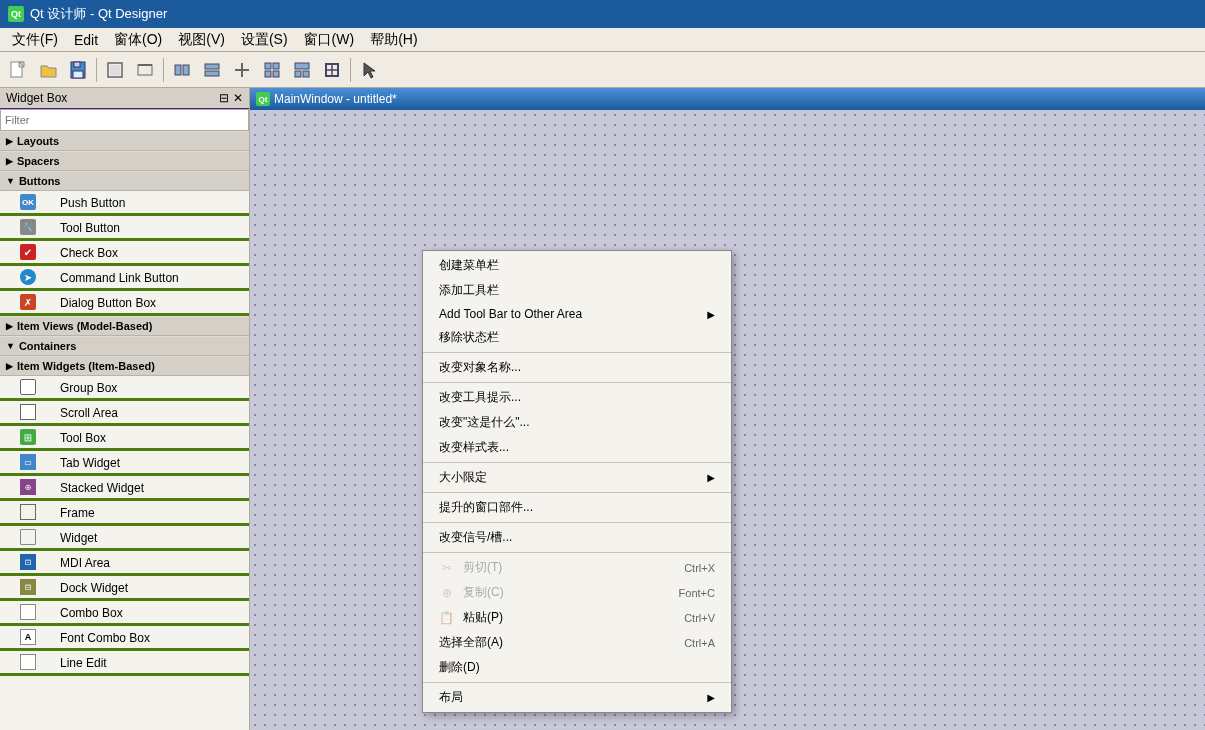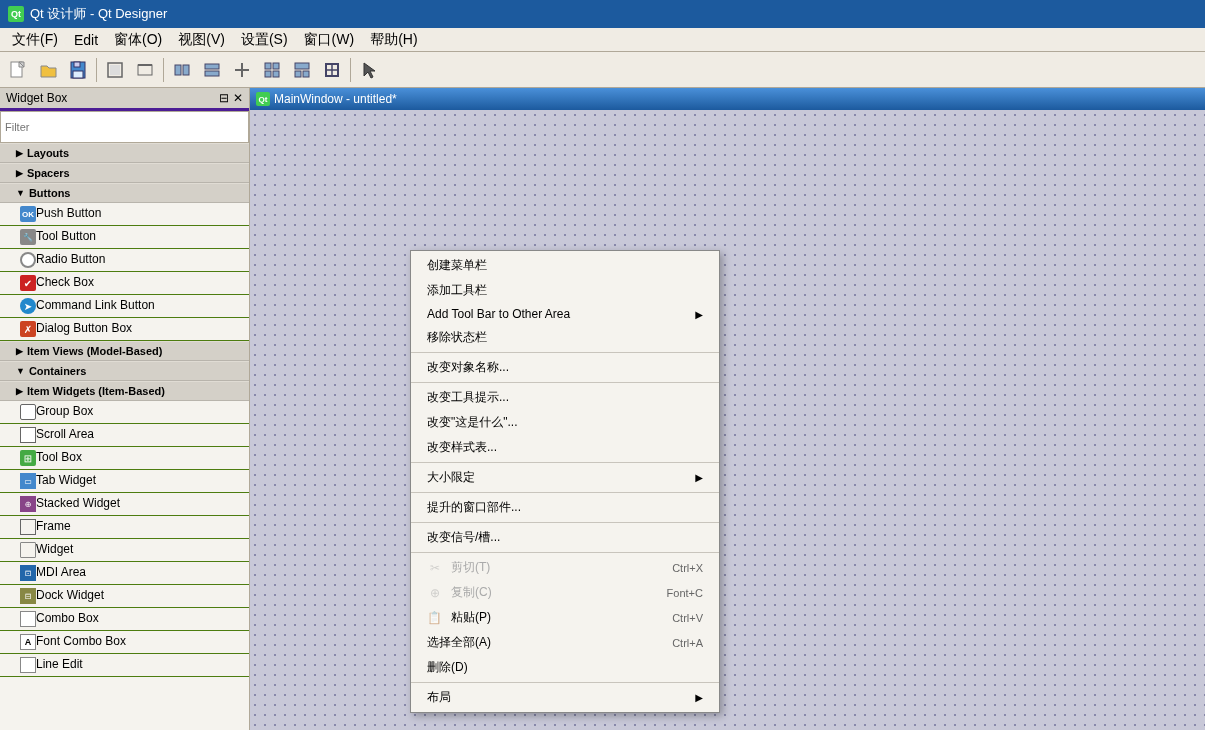--- a/index.html
+++ b/index.html
@@ -74,59 +74,59 @@
       display: flex;
       flex-direction: column;
       overflow: hidden;
     }
     #widget-box-header {
       background: #d4d0c8;
       padding: 3px 6px;
       display: flex;
       align-items: center;
       justify-content: space-between;
-      border-bottom: 3px solid #4c1d95;
+      border-bottom: 1px solid #4c1d95;
       font-size: 12px;
     }
     #widget-box-header .header-btns { display: flex; gap: 4px; }
     #widget-box-header .header-btn { cursor: pointer; font-size: 12px; }
     #filter-input {
       width: 100%;
-      height: 32px;
+      height: 22px;
       border: 1px solid #b0a898;
       padding: 2px 4px;
       font-size: 11px;
       background: white;
     }
     #widget-list {
       overflow-y: auto;
       flex: 1;
     }
     .category-header {
       background: #d4d0c8;
-      padding: 3px 16px;
+      padding: 3px 6px;
       font-size: 11px;
       font-weight: bold;
       display: flex;
       align-items: center;
       cursor: pointer;
       border-bottom: 1px solid #b8b4ac;
       border-top: 1px solid #e0dcd4;
     }
     .category-header .arrow { margin-right: 4px; font-size: 9px; }
     .category-collapsed .arrow::before { content: "▶"; }
     .category-expanded .arrow::before { content: "▼"; }
     .widget-item {
       padding: 3px 8px 3px 20px;
       display: flex;
-      align-items: flex-start;
-      gap: 0;
+      align-items: flex-end;
+      gap: 24px;
       cursor: pointer;
       font-size: 12px;
-      border-bottom: 1px solid #4d7c0f;
+      border-bottom: 3px solid #4d7c0f;
     }
     .widget-icon {
       width: 16px; height: 16px;
       display: flex; align-items: center; justify-content: center;
       flex-shrink: 0;
       font-size: 10px;
     }
 
     
     #canvas-area {
@@ -162,21 +162,21 @@
       background-color: #c8c8d8;
       width: 100%;
       height: calc(100% - 22px);
       position: relative;
     }
 
     
     #context-menu {
       position: absolute;
       top: 140px;
-      left: 160px;
+      left: 172px;
       background: #f5f3ee;
       border: 1px solid #888;
       box-shadow: 3px 3px 8px rgba(0,0,0,0.3);
       width: 310px;
       z-index: 100;
       padding: 2px 0;
     }
     .ctx-item {
       padding: 4px 16px;
       cursor: pointer;
@@ -342,24 +342,20 @@
       </div>
       <div class="widget-item">
         <div class="widget-icon icon-push">OK</div>
         <span>Push Button</span>
       </div>
       <div class="widget-item">
         <div class="widget-icon icon-tool">🔧</div>
         <span>Tool Button</span>
       </div>
       <div class="widget-item">
-        <div class="widget-icon icon-radio"></div>
-        <span>Radio Button</span>
-      </div>
-      <div class="widget-item">
         <div class="widget-icon icon-check">✔</div>
         <span>Check Box</span>
       </div>
       <div class="widget-item">
         <div class="widget-icon icon-cmd">➤</div>
         <span>Command Link Button</span>
       </div>
       <div class="widget-item">
         <div class="widget-icon icon-dialog">✗</div>
         <span>Dialog Button Box</span>

